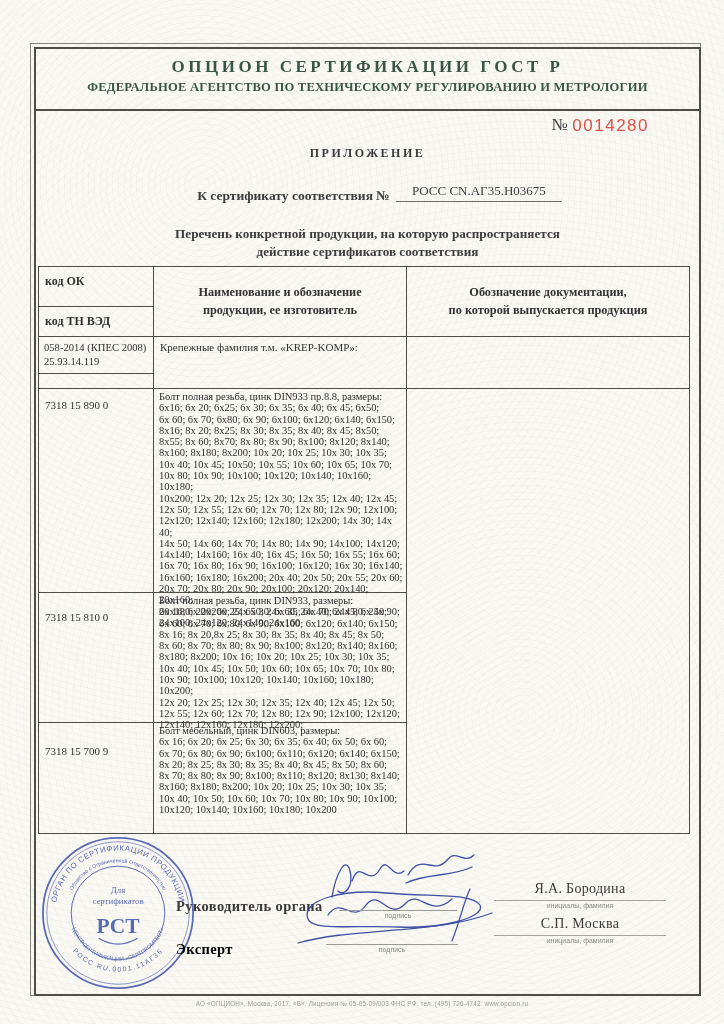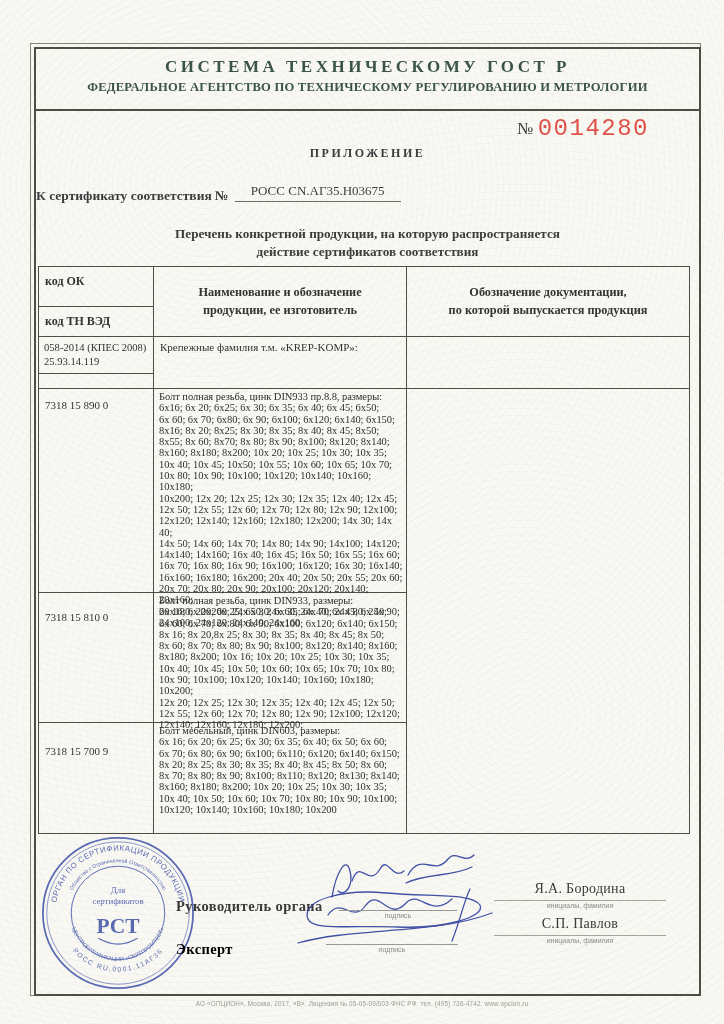--- a/index.html
+++ b/index.html
@@ -16,24 +16,24 @@
       repeating-linear-gradient(43deg, rgba(170,180,170,0.035) 0 1px, transparent 1px 8px);
   }
   .frame{position:absolute;left:30px;top:43px;width:663px;height:945px;border:1px solid #84847b;padding:3px;}
   .frame-in{position:relative;width:100%;height:100%;border:2px solid #4e4e47;}
 
   .hdr{position:absolute;top:0;left:0;right:0;height:60px;border-bottom:2px solid #4e4e47;text-align:center;color:#3b5449;}
   .hdr-t1{margin-top:8px;font-size:17px;font-weight:bold;letter-spacing:3.5px;}
   .hdr-t2{margin-top:3px;font-size:12.6px;font-weight:bold;letter-spacing:0.2px;}
 
   .formno{position:absolute;top:66px;right:50px;font-size:17px;color:#3a3a3a;}
-  .formno .digits{font-family:Liberation Mono, monospace;font-size:24px;color:#dd5149;letter-spacing:1.5px;vertical-align:-1px;}
+  .formno .digits{font-family:Liberation Sans, sans-serif;font-size:17px;color:#dd5149;letter-spacing:1.5px;vertical-align:-1px;}
 
   .appendix{position:absolute;top:97px;left:0;width:100%;text-align:center;font-size:12px;font-weight:bold;letter-spacing:2.5px;color:#3c3c3e;}
-  .certline{position:absolute;top:139px;left:0;width:100%;text-align:left;font-size:13.5px;font-weight:bold;color:#3c3c3e;}
+  .certline{position:absolute;top:139px;left:12px;width:100%;text-align:center;font-size:13.5px;font-weight:bold;color:#3c3c3e;}
   .certno{display:inline-block;font-weight:normal;font-size:13px;color:#3c3c3e;border-bottom:1px solid #6b6b64;padding:0 16px 2px;margin-left:6px;transform:translateY(-5px);}
   .subtitle{position:absolute;top:176px;left:0;width:100%;text-align:center;font-size:13.2px;font-weight:bold;color:#3c3c3e;line-height:1.4;}
 
   .tbl{position:absolute;left:2px;top:217px;width:650px;display:grid;
        grid-template-columns:115px 253px 282px;
        grid-template-rows:70px 52px 204px 130px 110px;
        border:1.5px solid #4e4e47;color:#333;}
   .tbl .b-r{border-right:1px solid #4e4e47;}
   .tbl .b-b{border-bottom:1px solid #4e4e47;}
   .ch1{grid-area:1/1;position:relative;padding:7px 6px;font-size:12px;font-weight:bold;}
@@ -81,21 +81,21 @@
   .stamp .ctr{font-family:"Liberation Serif",serif;}
 </style>
 </head>
 <body>
 
 <div class="page">
   <div class="frame">
     <div class="frame-in">
 
       <div class="hdr">
-        <div class="hdr-t1">СИСТЕМА ТЕХНИЧЕСКОМУ ГОСТ Р</div>
+        <div class="hdr-t1">ОПЦИОН СЕРТИФИКАЦИИ ГОСТ Р</div>
         <div class="hdr-t2">ФЕДЕРАЛЬНОЕ АГЕНТСТВО ПО ТЕХНИЧЕСКОМУ РЕГУЛИРОВАНИЮ И МЕТРОЛОГИИ</div>
       </div>
 
       <div class="formno">
         <span>№</span>
         <span class="digits">0014280</span>
       </div>
 
       <div class="appendix">ПРИЛОЖЕНИЕ</div>
 
@@ -218,21 +218,21 @@
       <div class="sigcap sc1">подпись</div>
       <div class="sigline sl2"></div>
       <div class="sigcap sc2">подпись</div>
 
       <div class="nb nb1">
         <div class="nm">Я.А. Бородина</div>
         <div class="ln"></div>
         <div class="cap">инициалы, фамилия</div>
       </div>
       <div class="nb nb2">
-        <div class="nm">С.П. Павлов</div>
+        <div class="nm">С.П. Москва</div>
         <div class="ln"></div>
         <div class="cap">инициалы, фамилия</div>
       </div>
 
     </div>
   </div>
 
   <div class="footer">АО «ОПЦИОН», Москва, 2017, «В».   Лицензия № 05-05-09/003 ФНС РФ.   тел. (495) 726-4742.   www.opcion.ru</div>
 </div>
 

